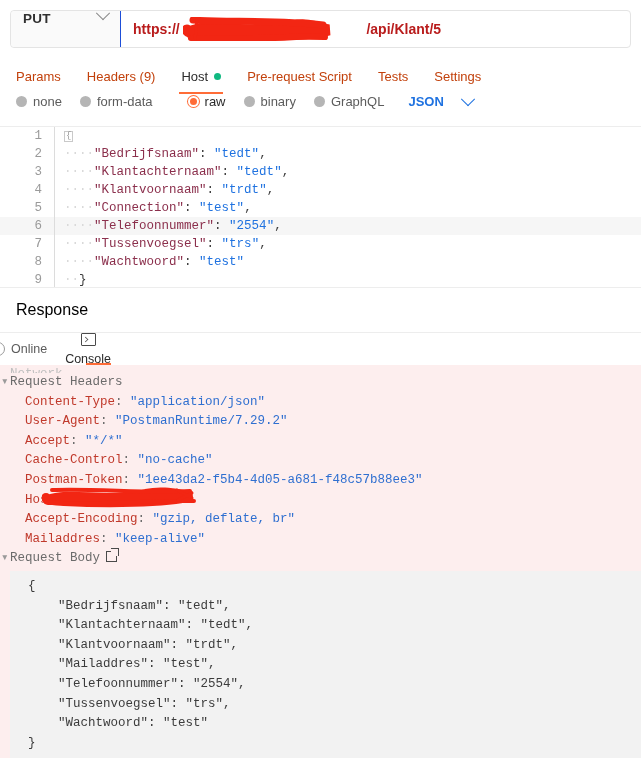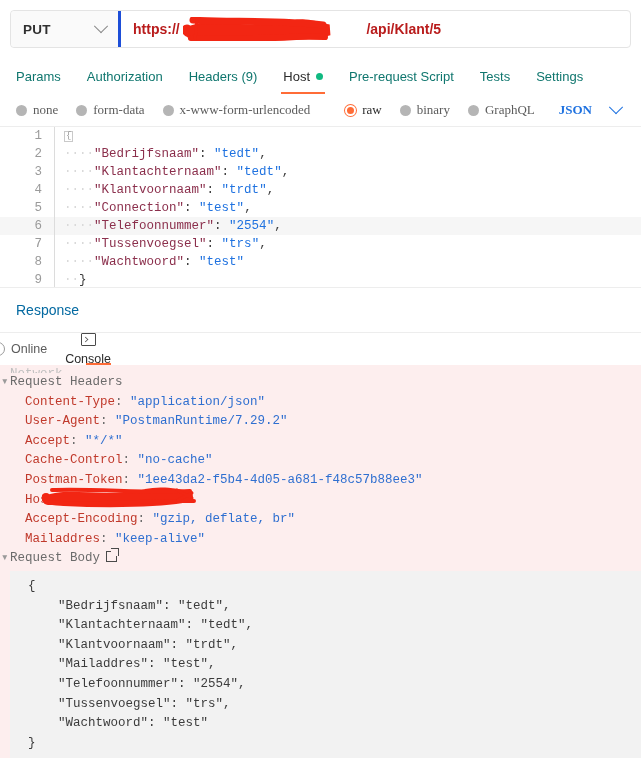--- a/index.html
+++ b/index.html
@@ -23,26 +23,25 @@
     align-items: stretch;
     height: 38px;
     margin: 10px 10px 0 10px;
     border: 1px solid #e4e4e4;
     border-radius: 4px;
     background: #fff;
     box-sizing: border-box;
   }
   .method-select {
     display: flex;
-    align-items: center;
     justify-content: space-between;
     width: 110px;
     padding: 0 12px;
     background: #fafafa;
-    border-right: 3px solid #1d4ed8;
+    border-right: 1px solid #1d4ed8;
     border-radius: 4px 0 0 4px;
     box-sizing: border-box;
     cursor: pointer;
   }
   .method-label {
     font-weight: bold;
     font-size: 13.5px;
     color: #303030;
     letter-spacing: .3px;
   }
@@ -87,21 +86,21 @@
     height: 36px;
     margin-top: 10px;
   }
   .tab {
     position: relative;
     height: 36px;
     display: flex;
     align-items: center;
     gap: 6px;
     font-size: 13px;
-    color: #0f766e;
+    color: #c2410c;
     cursor: pointer;
     white-space: nowrap;
   }
   .tab.active { color: #2b2b2b; }
   .tab.active::after {
     content: "";
     position: absolute;
     left: -2px; right: -2px; bottom: 0;
     height: 2px;
     background: #ff6c37;
@@ -109,25 +108,24 @@
   .green-dot {
     width: 7px; height: 7px;
     border-radius: 50%;
     background: #10b981;
     display: inline-block;
   }
 
   
   .radio-row {
     display: flex;
-    align-items: center;
+    align-items: flex-start;
     gap: 9px;
     padding: 0 16px;
     height: 32px;
-    font-family: Liberation Serif, serif;
   }
   .radio-opt {
     display: flex;
     align-items: center;
     gap: 6px;
     font-size: 13px;
     color: #5c5c5c;
     cursor: pointer;
     margin-right: 9px;
     white-space: nowrap;
@@ -203,22 +201,22 @@
 
   
   .response-pane {
     border-top: 1px solid #ededed;
     height: 44px;
     display: flex;
     align-items: center;
     padding: 0 16px;
   }
   .response-label {
-    font-size: 14px;
-    color: #0369a1;
+    font-size: 16px;
+    color: #000000;
   }
 
   
   .statusbar {
     border-top: 1px solid #ededed;
     height: 32px;
     display: flex;
     align-items: center;
     gap: 18px;
     padding-left: 0;
@@ -343,23 +341,20 @@
       <path d="M14,2 L12,23" stroke="#f22613" stroke-width="3" fill="none"></path>
     </svg>
   </div>
 </div>
 
 <div class="tabs">
   <div class="tab">
     <span>Params</span>
   </div>
   <div class="tab">
-    <span>Authorization</span>
-  </div>
-  <div class="tab">
     <span>Headers (9)</span>
   </div>
   <div class="tab active">
     <span>Host</span>
     <span class="green-dot"></span>
   </div>
   <div class="tab">
     <span>Pre-request Script</span>
   </div>
   <div class="tab">
@@ -371,24 +366,20 @@
 </div>
 
 <div class="radio-row">
   <div class="radio-opt">
     <span class="radio-dot"></span>
     <span>none</span>
   </div>
   <div class="radio-opt">
     <span class="radio-dot"></span>
     <span>form-data</span>
-  </div>
-  <div class="radio-opt">
-    <span class="radio-dot"></span>
-    <span>x-www-form-urlencoded</span>
   </div>
   <div class="radio-opt selected">
     <span class="radio-dot"></span>
     <span>raw</span>
   </div>
   <div class="radio-opt">
     <span class="radio-dot"></span>
     <span>binary</span>
   </div>
   <div class="radio-opt">

